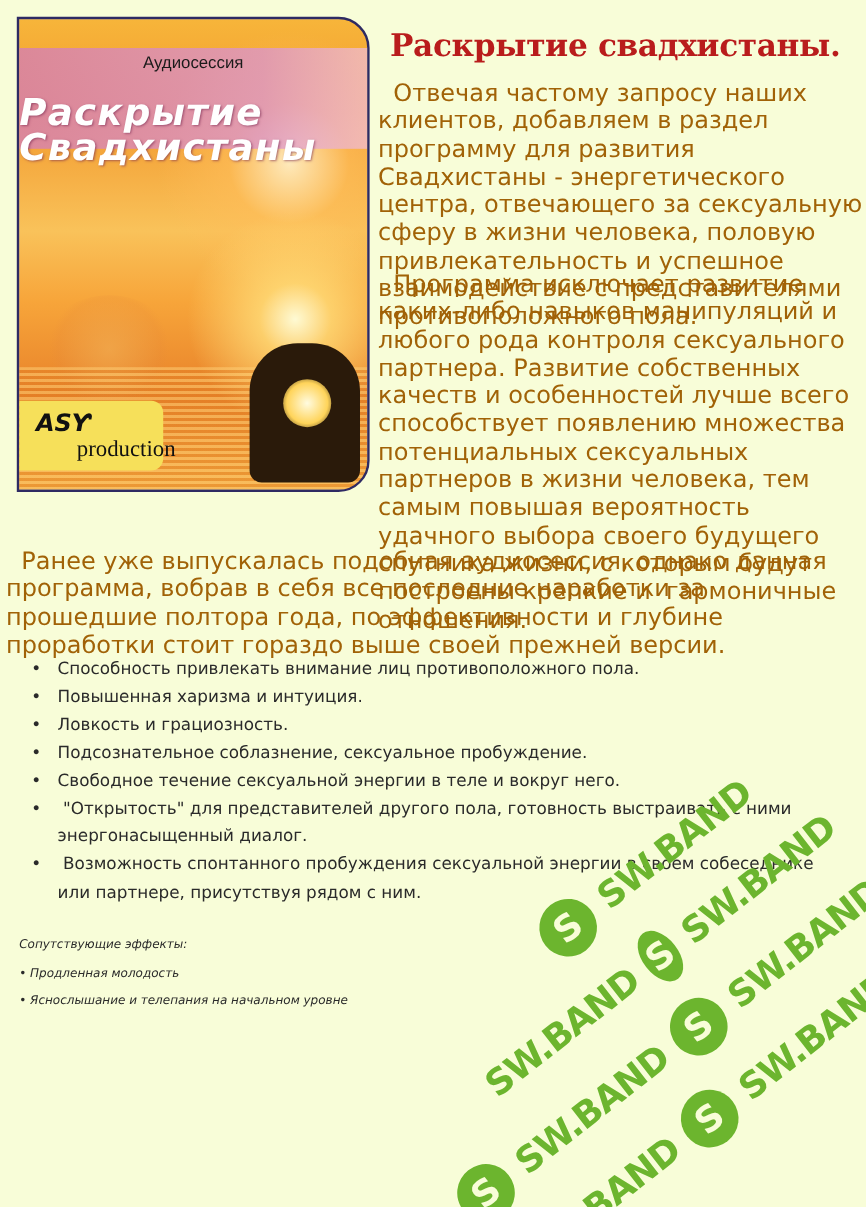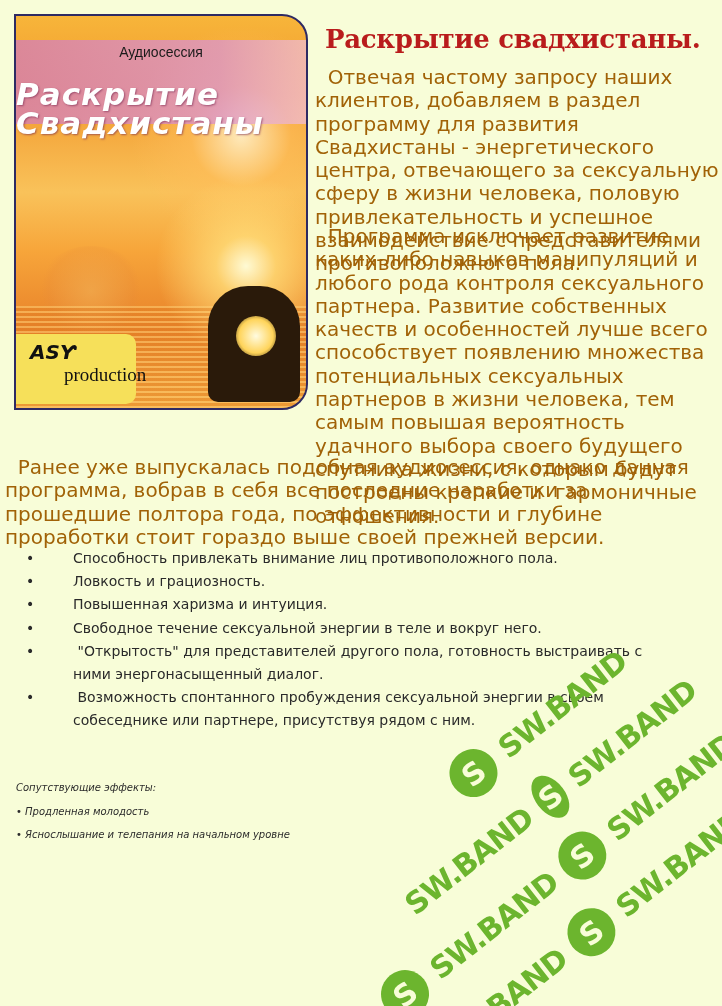--- a/index.html
+++ b/index.html
@@ -44,21 +44,21 @@
   }
   .cover-couple {
     position:absolute; left:192px; top:270px; width:92px; height:116px;
     background:#2a1a0a; border-radius:40px 40px 10px 10px;
   }
   .cover-couple-glow {
     position:absolute; left:220px; top:300px; width:40px; height:40px; border-radius:50%;
     background:radial-gradient(circle, #fffbe0 0, #ffd45a 60%, rgba(255,200,80,0) 100%);
   }
   .cover-logo {
-    position:absolute; left:0; top:318px; width:120px; height:70px;
+    position:absolute; left:0; top:318px; width:120px; height:58px;
     background:#f6e05a; border-radius:0 10px 10px 0;
   }
   .cover-logo-mark {
     position:absolute; left:14px; top:6px;
     font-family:"DejaVu Sans", sans-serif; font-weight:bold; font-style:italic; font-size:20px; color:#111;
   }
   .cover-logo-text {
     position:absolute; left:12px; top:30px;
     font-family:"Liberation Serif", serif; font-size:19px; color:#111;margin-left:36px;
   }
@@ -71,21 +71,21 @@
     position:absolute; font-size:20px; line-height:23.3px; color:#a16207;
     margin:0;
   }
   .p1 { left:315px; top:66px; width:405px; }
   .p2 { left:315px; top:225px; width:405px; }
   .p3 { left:5px; top:456px; width:712px; }
   .bullets {
     position:absolute; left:0; top:547px; width:700px; margin:0; padding:0; list-style:none;
     font-size:14px; line-height:23.2px;
   }
-  .bullets li { position:relative; padding-left:73px; padding-right:20px; }
+  .bullets li { position:relative; padding-left:48px; padding-right:20px; }
   .bullets li::before {
     content:"•"; position:absolute; left:26px; top:0; color:#2a2a2a;
   }
   .effects {
     position:absolute; left:16px; top:776px; font-style:italic; font-size:10px; line-height:23.5px;
   }
   .effects div { margin:0; }
   .watermark {
     position:absolute; left:390px; top:700px; width:400px; height:360px;
     transform:rotate(-38deg); transform-origin:center;
@@ -122,22 +122,23 @@
 </div>
 
 <h1 class="title" style="margin:0;">Раскрытие свадхистаны.</h1>
 
 <p class="para p1" style="white-space:pre-wrap;">  Отвечая частому запросу наших клиентов, добавляем в раздел программу для развития Свадхистаны - энергетического центра, отвечающего за сексуальную сферу в жизни человека, половую привлекательность и успешное взаимодействие с представителями противоположного пола.</p>
 <p class="para p2" style="white-space:pre-wrap;">  Программа исключает развитие каких-либо навыков манипуляций и любого рода контроля сексуального партнера. Развитие собственных качеств и особенностей лучше всего способствует появлению множества потенциальных сексуальных партнеров в жизни человека, тем самым повышая вероятность удачного выбора своего будущего спутника жизни, с которым будут построены крепкие и  гармоничные отношения.</p>
 <p class="para p3" style="white-space:pre-wrap;">  Ранее уже выпускалась подобная аудиосессия, однако данная программа, вобрав в себя все последние наработки за прошедшие полтора года, по эффективности и глубине проработки стоит гораздо выше своей прежней версии.</p>
 
 <ul class="bullets">
   <li>Способность привлекать внимание лиц противоположного пола.</li>
+  <li>Повышенная харизма и интуиция.</li>
   <li>Ловкость и грациозность.</li>
-  <li>Повышенная харизма и интуиция.</li>
+  <li>Подсознательное соблазнение, сексуальное пробуждение.</li>
   <li>Свободное течение сексуальной энергии в теле и вокруг него.</li>
   <li style="white-space:pre-wrap;"> "Открытость" для представителей другого пола, готовность выстраивать с ними энергонасыщенный диалог.</li>
   <li style="white-space:pre-wrap;"> Возможность спонтанного пробуждения сексуальной энергии в своем собеседнике или партнере, присутствуя рядом с ним.</li>
 </ul>
 
 <div class="effects">
   <div>Сопутствующие эффекты:</div>
   <div>• Продленная молодость</div>
   <div>• Яснослышание и телепания на начальном уровне</div>
 </div>

